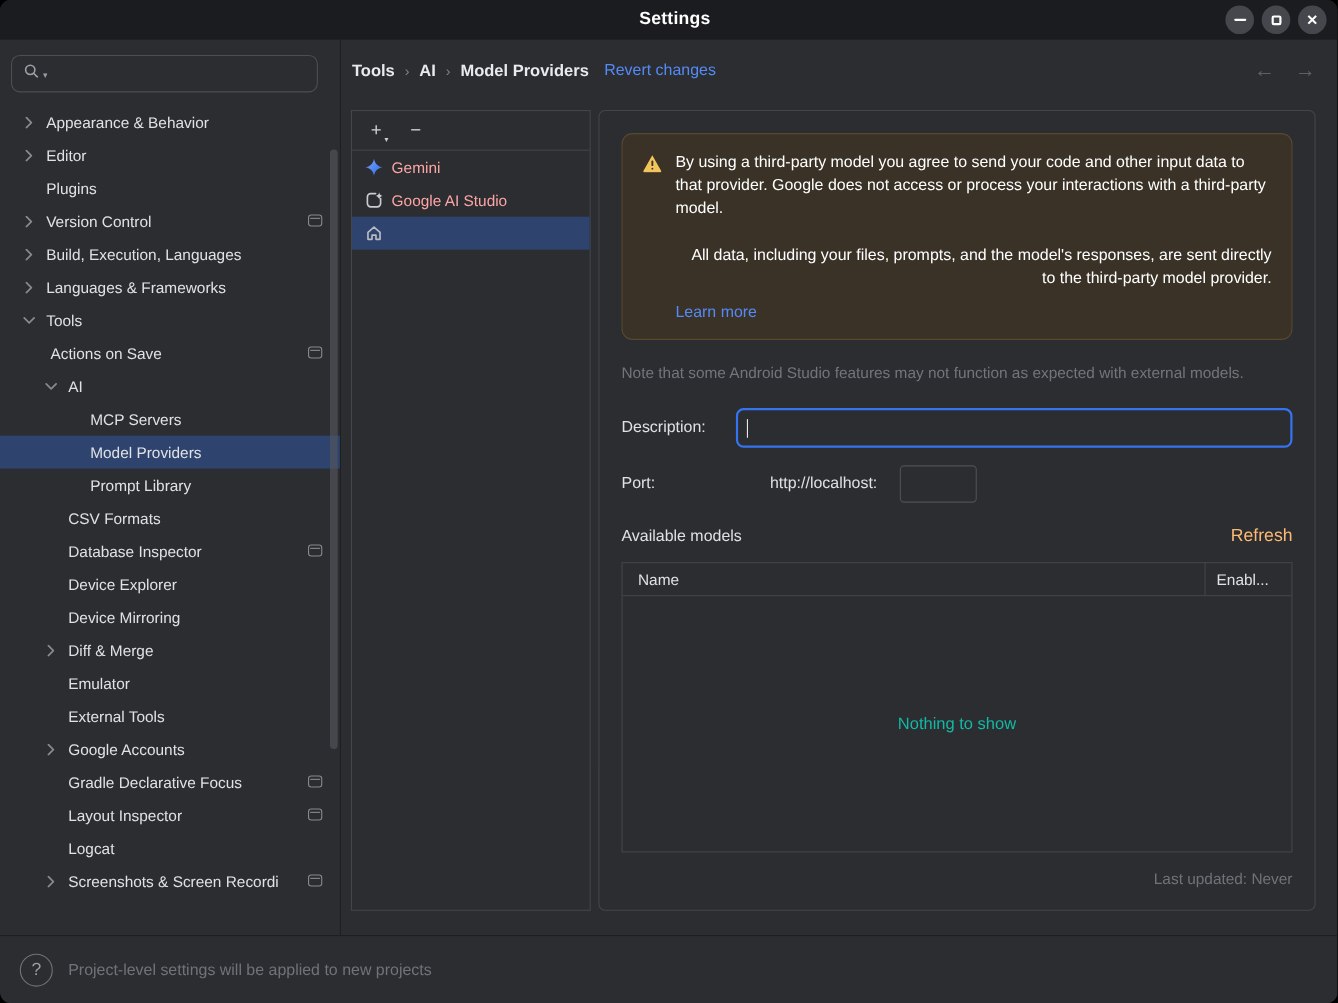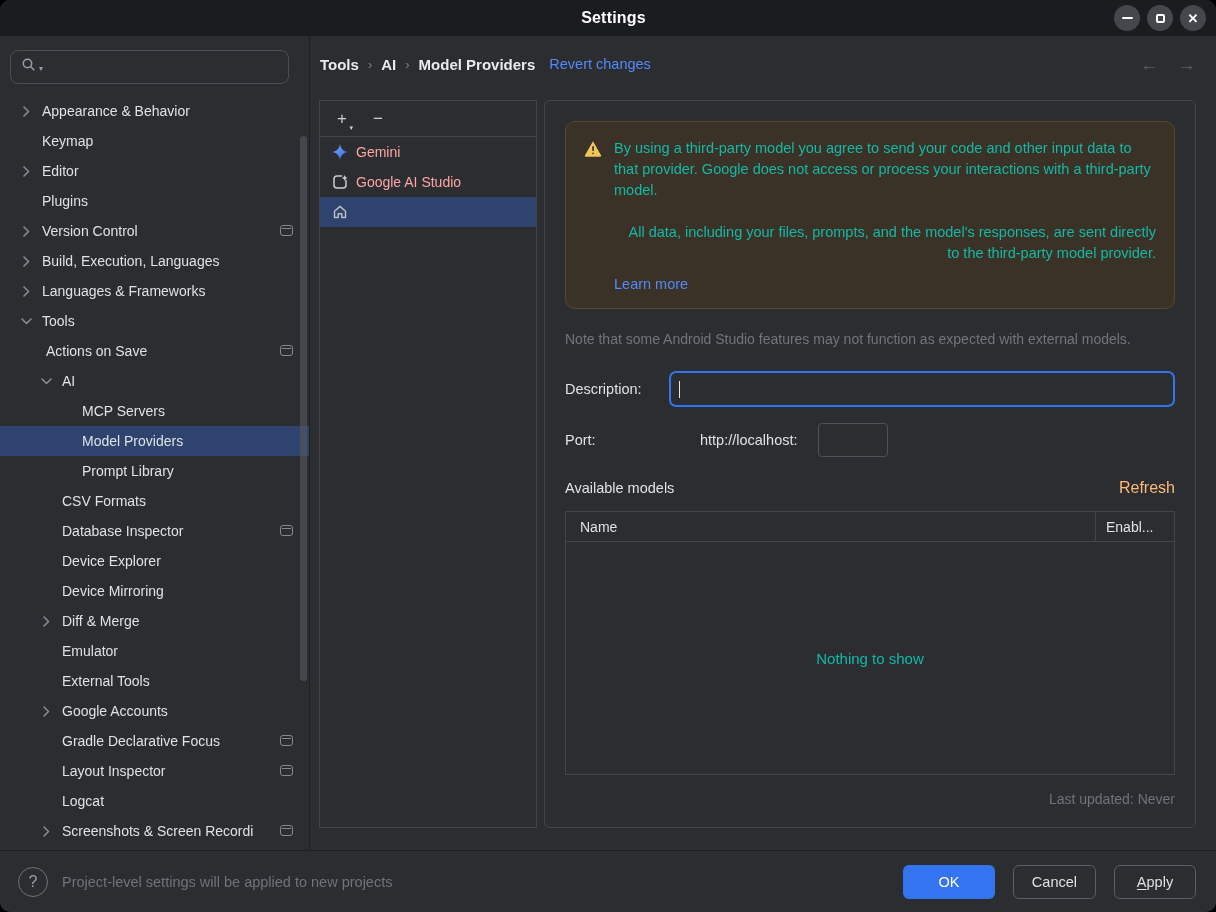--- a/index.html
+++ b/index.html
@@ -50,21 +50,21 @@
   .tb-add-caret { position:absolute; right:-1px; bottom:-4px; font-size:7px; color:#ced0d6; }
   .prov-list { flex:1; }
   .prov-row { height:30px; display:flex; align-items:center; gap:8px; padding:0 12px; color:#fca5a5; font-size:14px; cursor:default; }
   .prov-row.selected { background:#2e436e; }
   .prov-icon { width:16px; height:16px; flex:0 0 16px; display:flex; align-items:center; justify-content:center; }
 
   .detail-card { flex:1; border:1px solid #43454a; border-radius:6px; padding:20px; display:flex; flex-direction:column; min-width:0; overflow:hidden; }
 
   .banner { background:#3a3227; border:1px solid #57492e; border-radius:10px; padding:16px 18px; display:flex; gap:12px; }
   .banner-texts { display:flex; flex-direction:column; gap:0; max-width:575px; }
-  .banner p { color:#14b8a6; font-size:14.5px; line-height:1.45; }
+  .banner p { color:#ffffff; font-size:14.5px; line-height:1.45; }
   .banner p + p { margin-top:21px;text-align:right; }
   .learn-more { color:#548af7; font-size:14.5px; margin-top:12px; cursor:pointer; }
   .warn-icon { flex:0 0 18px; margin-top:2px; }
 
   .note-text { color:#71757c; font-size:14px; margin-top:22px; }
 
   .form-row { display:flex; align-items:center; margin-top:24px; }
   .form-label { width:104px; flex:0 0 104px; color:#dfe1e5; font-size:14.5px; }
   .desc-input { flex:1; height:36px; border:2px solid #3574f0; border-radius:7px; background:#2b2d30; display:flex; align-items:center; padding:0 8px; }
   .caret-bar { width:1px; height:17px; background:#e6e8ec; }
@@ -127,24 +127,20 @@
         <span class="search-caret">▾</span>
       </div>
       <div class="tree" id="tree">
           <div class="tree-row" style="padding-left: 16px;">
             <span class="chev-slot chev">
               <svg width="11" height="11" viewBox="0 0 11 11">
                 <polyline points="3,1 7.5,5.5 3,10" fill="none" stroke="#868a91" stroke-width="1.6" stroke-linecap="round" stroke-linejoin="round"></polyline>
               </svg>
             </span>
             <span>Appearance &amp; Behavior</span>
-          </div>
-          <div class="tree-row" style="padding-left: 16px;">
-            <span class="chev-slot chev"></span>
-            <span>Keymap</span>
           </div>
           <div class="tree-row" style="padding-left: 16px;">
             <span class="chev-slot chev">
               <svg width="11" height="11" viewBox="0 0 11 11">
                 <polyline points="3,1 7.5,5.5 3,10" fill="none" stroke="#868a91" stroke-width="1.6" stroke-linecap="round" stroke-linejoin="round"></polyline>
               </svg>
             </span>
             <span>Editor</span>
           </div>
           <div class="tree-row" style="padding-left: 16px;">
@@ -385,22 +381,14 @@
         </div>
       </div>
     </div>
   </div>
 
   <div class="footer">
     <div class="help-circle">
         <span>?</span>
       </div>
     <span class="footer-hint">Project-level settings will be applied to new projects</span>
-    <div class="footer-buttons">
-      <button class="btn btn-primary">OK</button>
-      <button class="btn btn-secondary">Cancel</button>
-      <button class="btn btn-secondary">
-          <span class="u">A</span>
-          <span>pply</span>
-        </button>
-    </div>
   </div>
 </div>
 
 </body></html>

